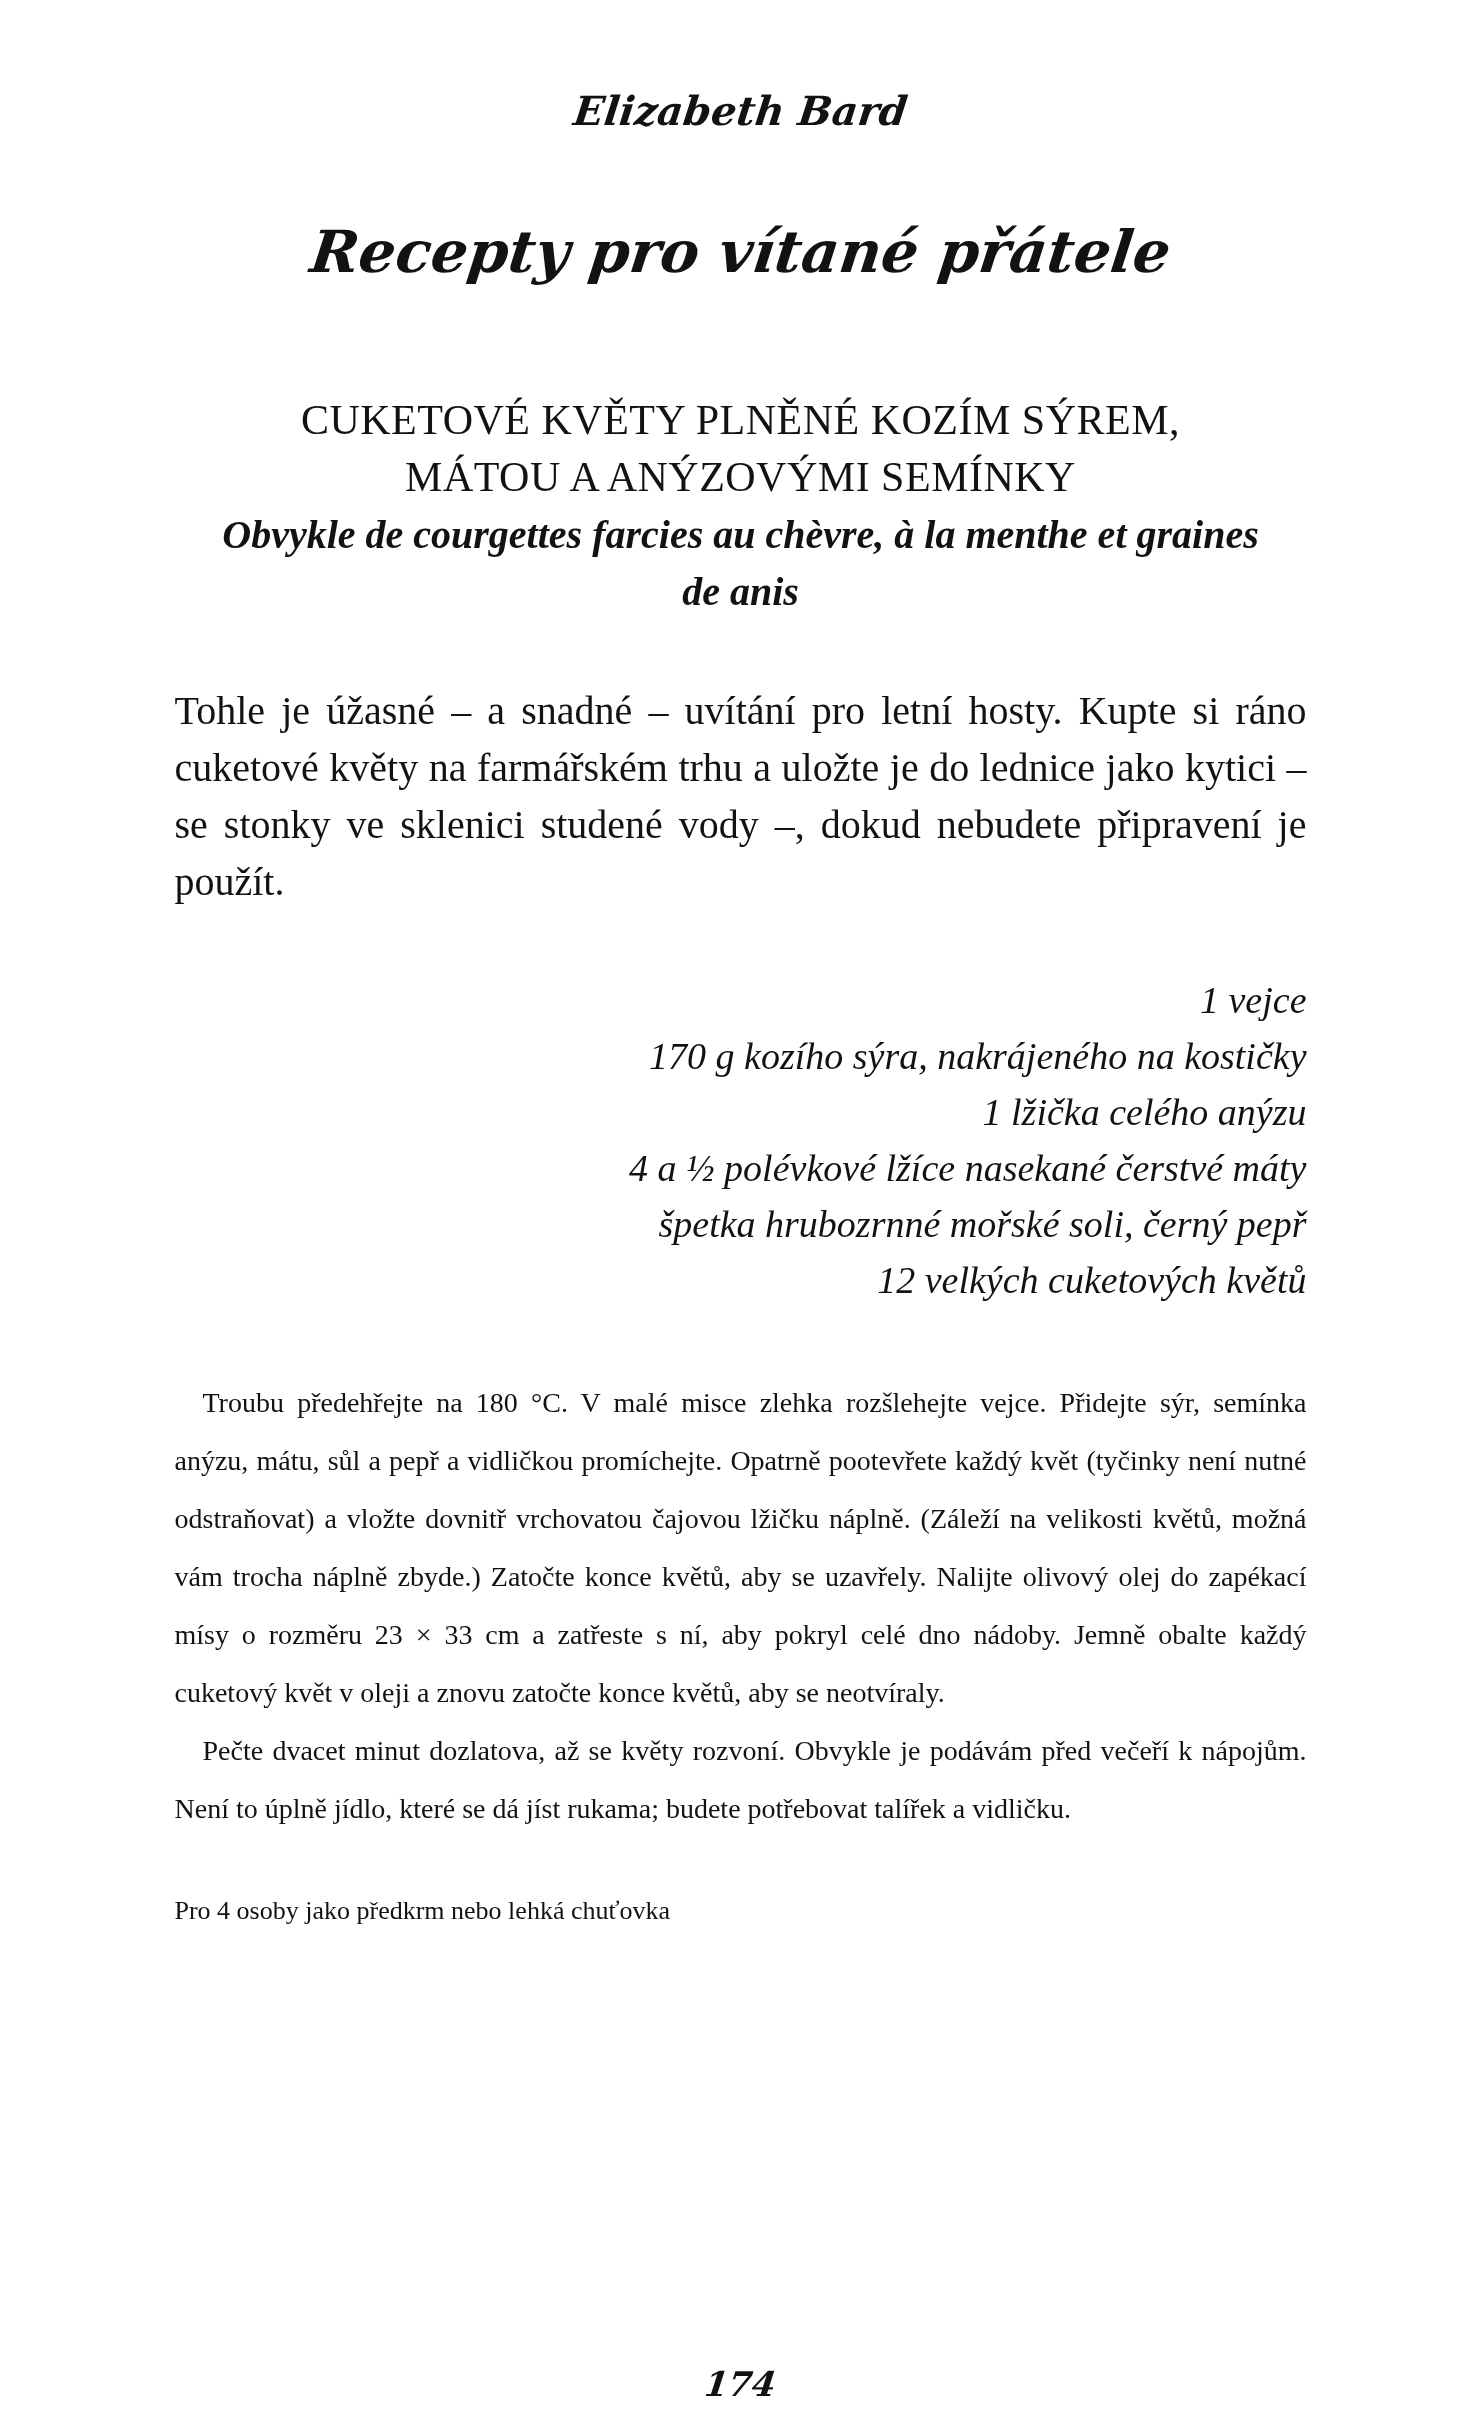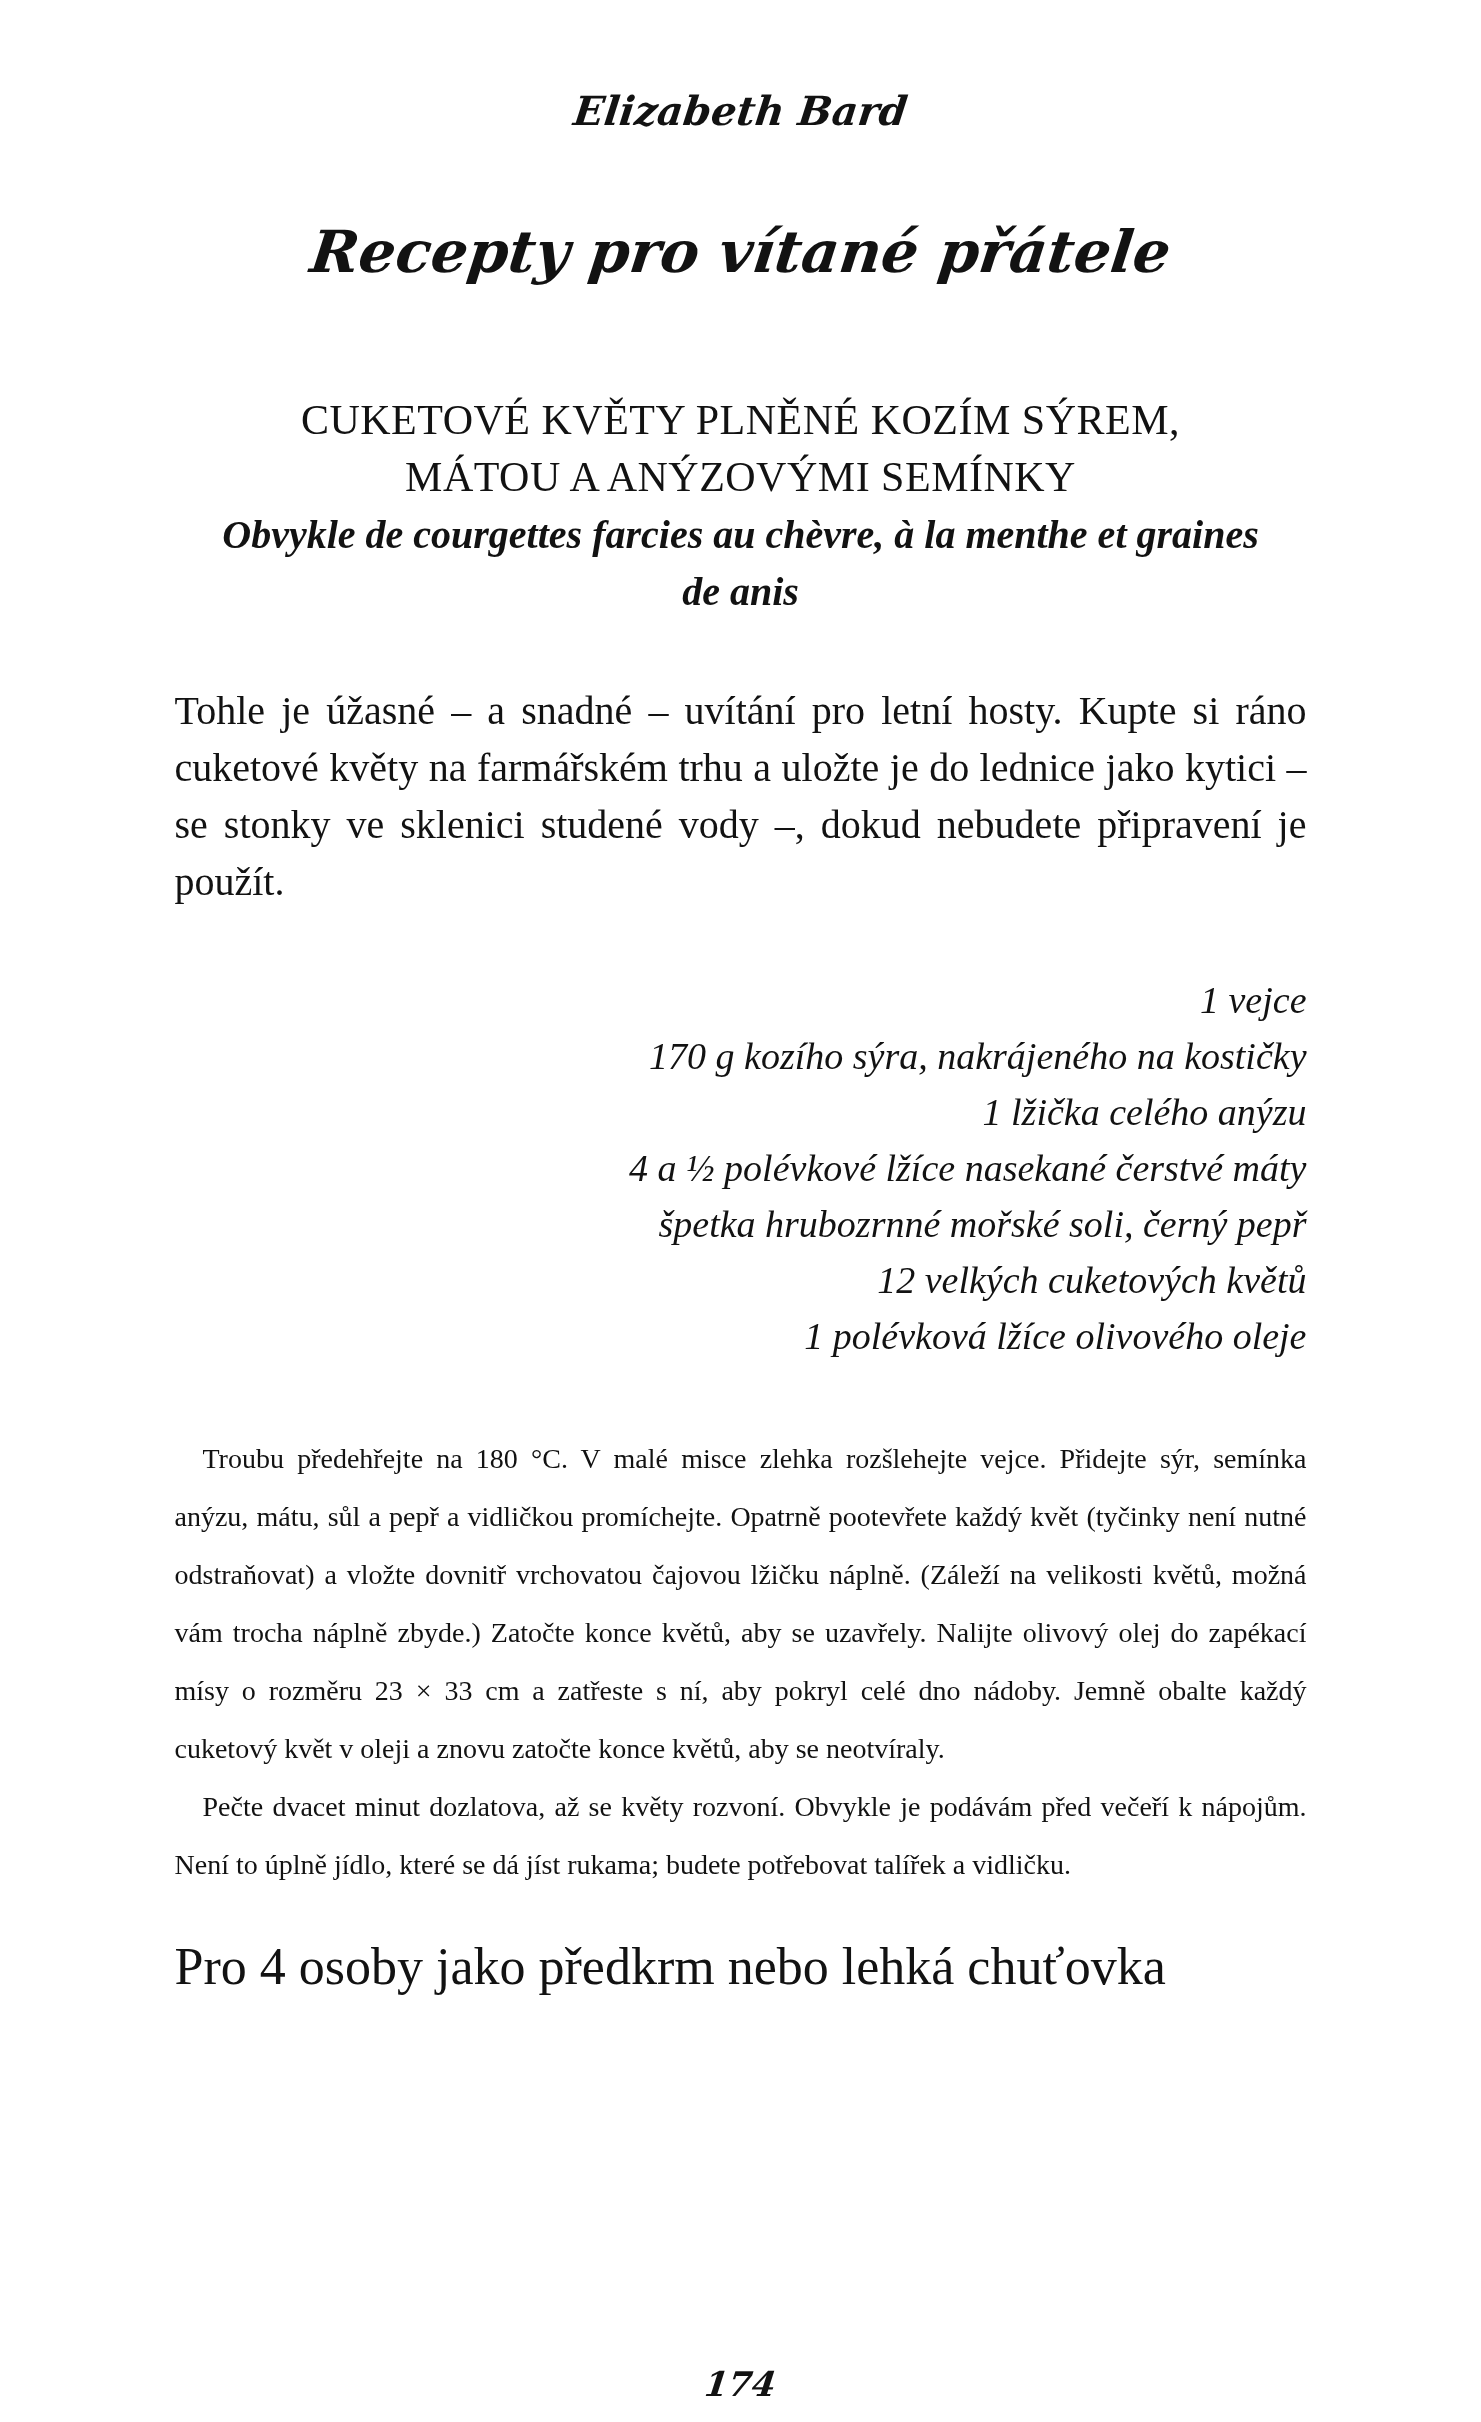--- a/index.html
+++ b/index.html
@@ -77,21 +77,21 @@
     font-size: 28px;
     line-height: 58px;
     text-align: justify;
     hyphens: auto;
   }
   .instructions p {
     text-indent: 28px;
   }
   .serving-note {
     margin-top: 44px;
-    font-size: 52px;
+    font-size: 26px;
     line-height: 58px;
     text-align: left;
   }
   .page-number {
     position: absolute;
     top: 2278px;
     left: 0;
     width: 100%;
     text-align: center;
     font-size: 34px;
@@ -120,21 +120,20 @@
 
     <p class="intro-para">Tohle je úžasné – a snadné – uvítání pro letní hosty. Kupte si ráno cuketové květy na farmářském trhu a uložte je do lednice jako kytici – se stonky ve sklenici studené vody –, dokud nebudete připravení je použít.</p>
 
     <div class="ingredients">
       <div>1 vejce</div>
       <div>170 g kozího sýra, nakrájeného na kostičky</div>
       <div>1 lžička celého anýzu</div>
       <div>4 a ½ polévkové lžíce nasekané čerstvé máty</div>
       <div>špetka hrubozrnné mořské soli, černý pepř</div>
       <div>12 velkých cuketových květů</div>
-      <div>1 polévková lžíce olivového oleje</div>
     </div>
 
     <div class="instructions">
       <p>Troubu předehřejte na 180 °C. V malé misce zlehka rozšlehejte vejce. Přidejte sýr, semínka anýzu, mátu, sůl a pepř a vidličkou promíchejte. Opatrně pootevřete každý květ (tyčinky není nutné odstraňovat) a vložte dovnitř vrchovatou čajovou lžičku náplně. (Záleží na velikosti květů, možná vám trocha náplně zbyde.) Zatočte konce květů, aby se uzavřely. Nalijte olivový olej do zapékací mísy o rozměru 23 × 33 cm a zatřeste s ní, aby pokryl celé dno nádoby. Jemně obalte každý cuketový květ v oleji a znovu zatočte konce květů, aby se neotvíraly.</p>
       <p>Pečte dvacet minut dozlatova, až se květy rozvoní. Obvykle je podávám před večeří k nápojům. Není to úplně jídlo, které se dá jíst rukama; budete potřebovat talířek a vidličku.</p>
     </div>
 
     <p class="serving-note">Pro 4 osoby jako předkrm nebo lehká chuťovka</p>
 
   </div>

